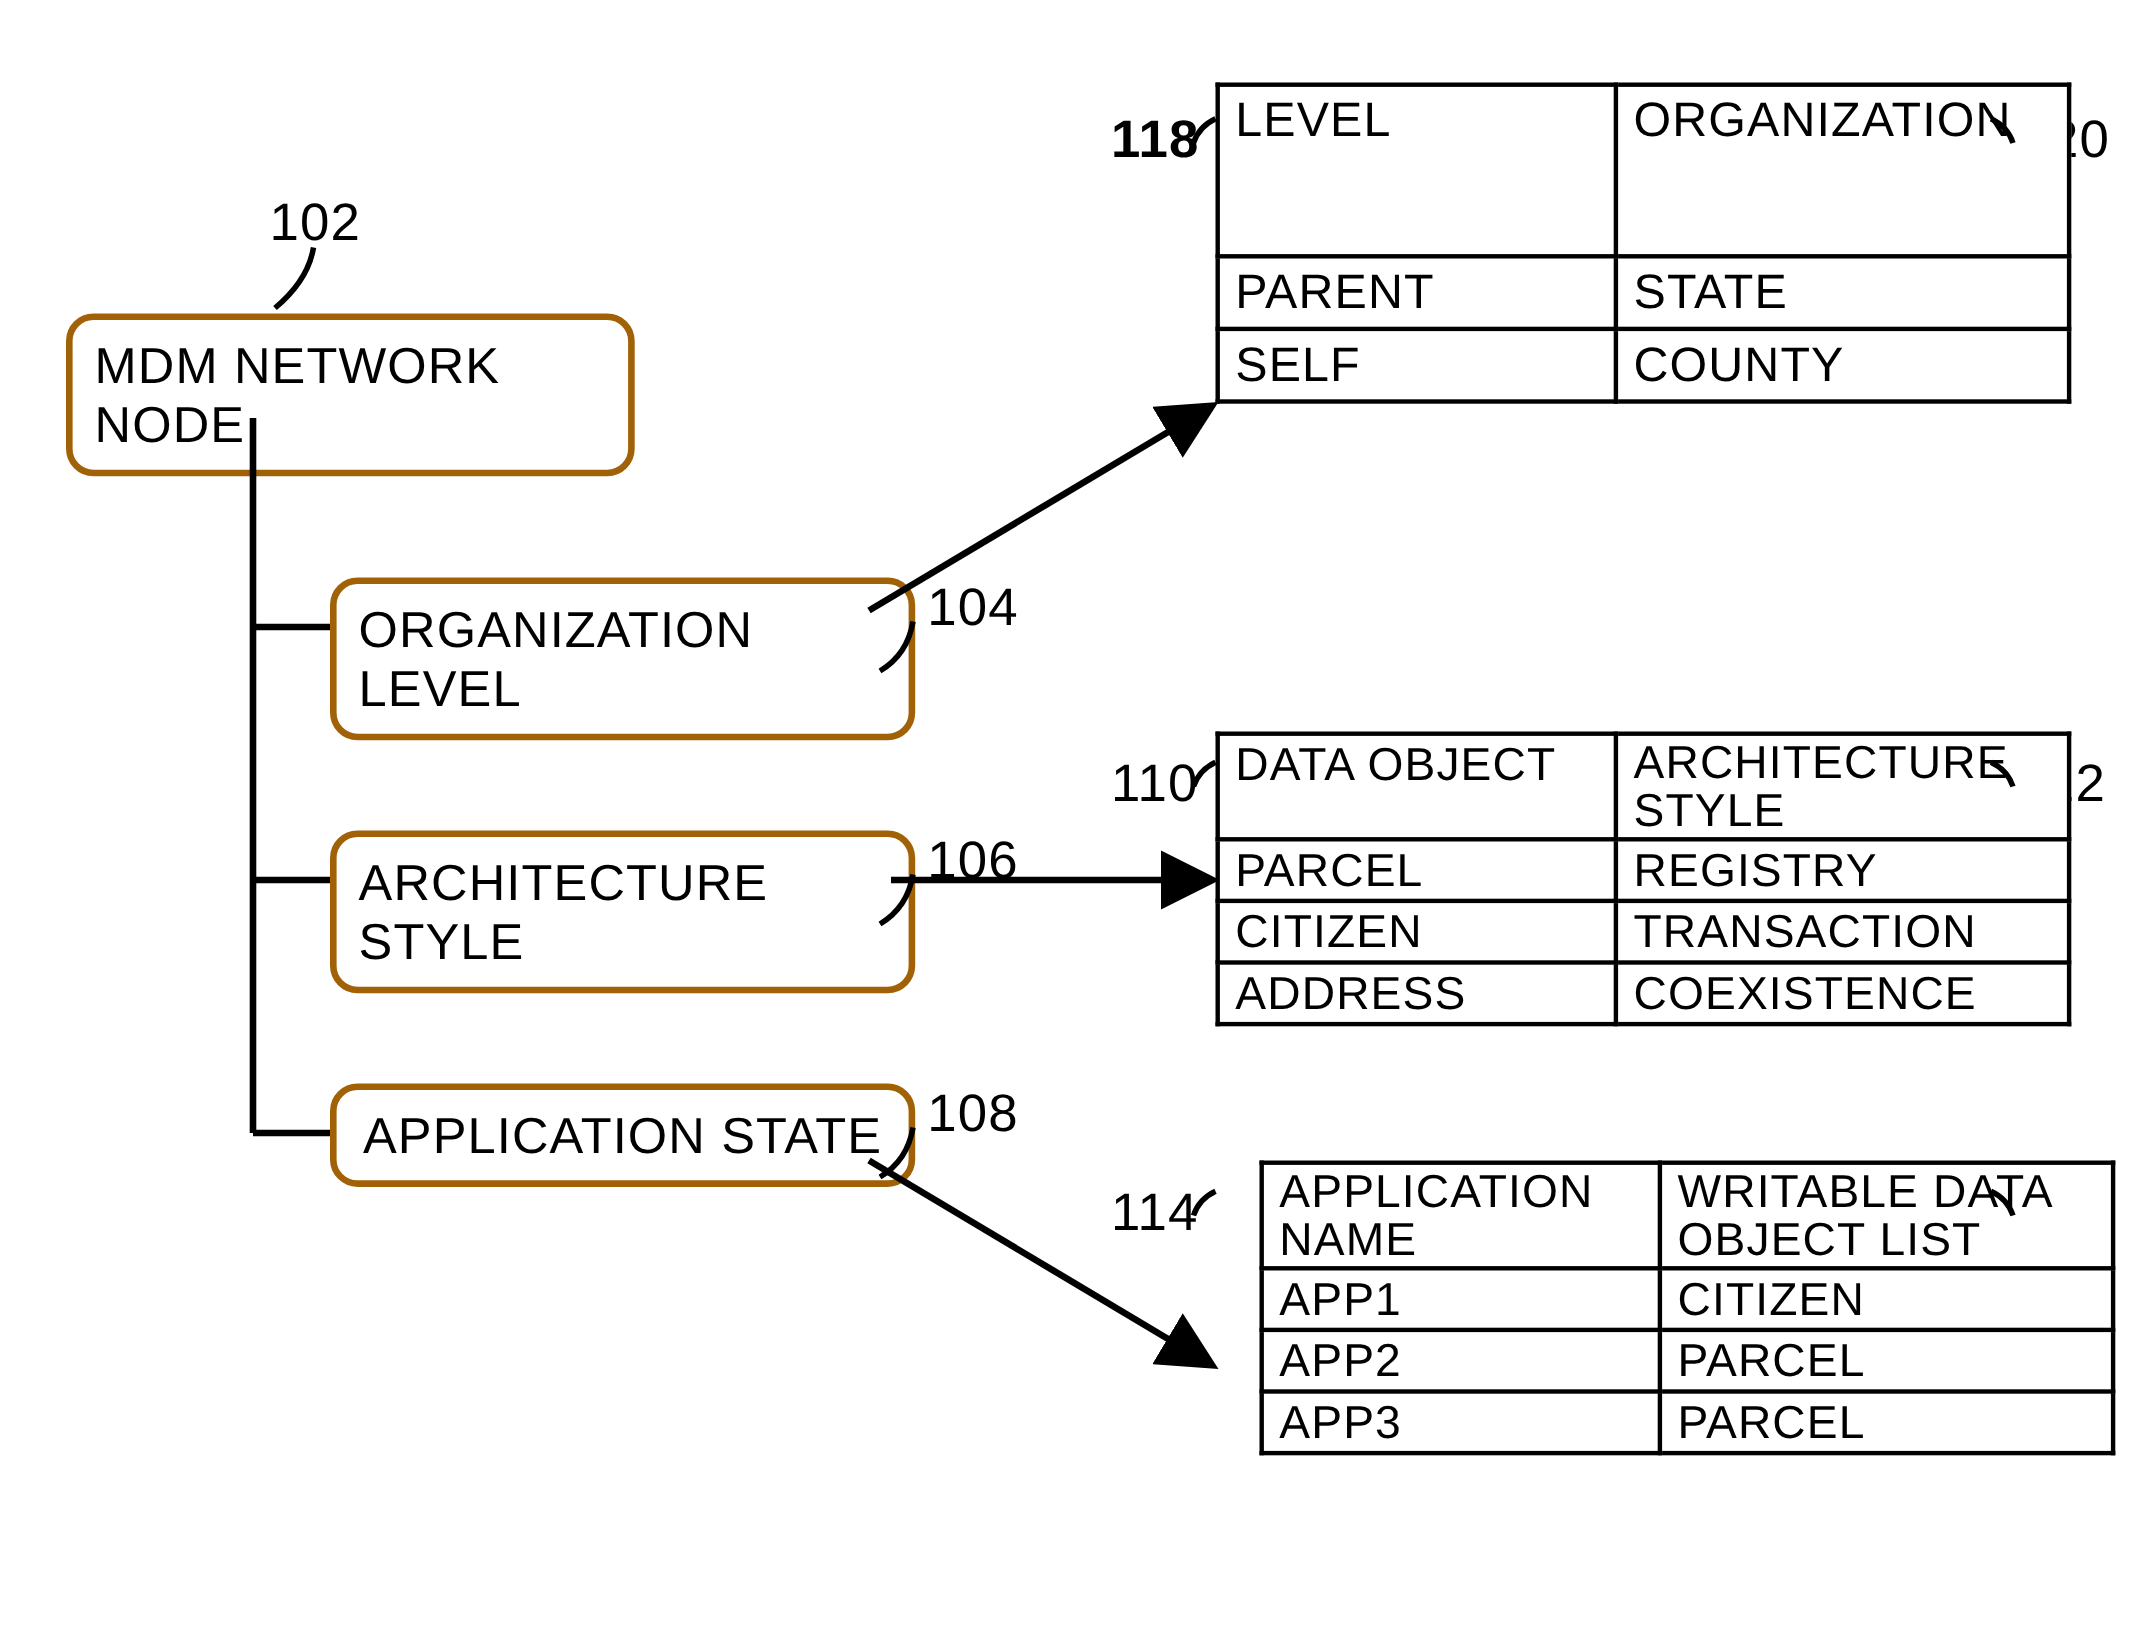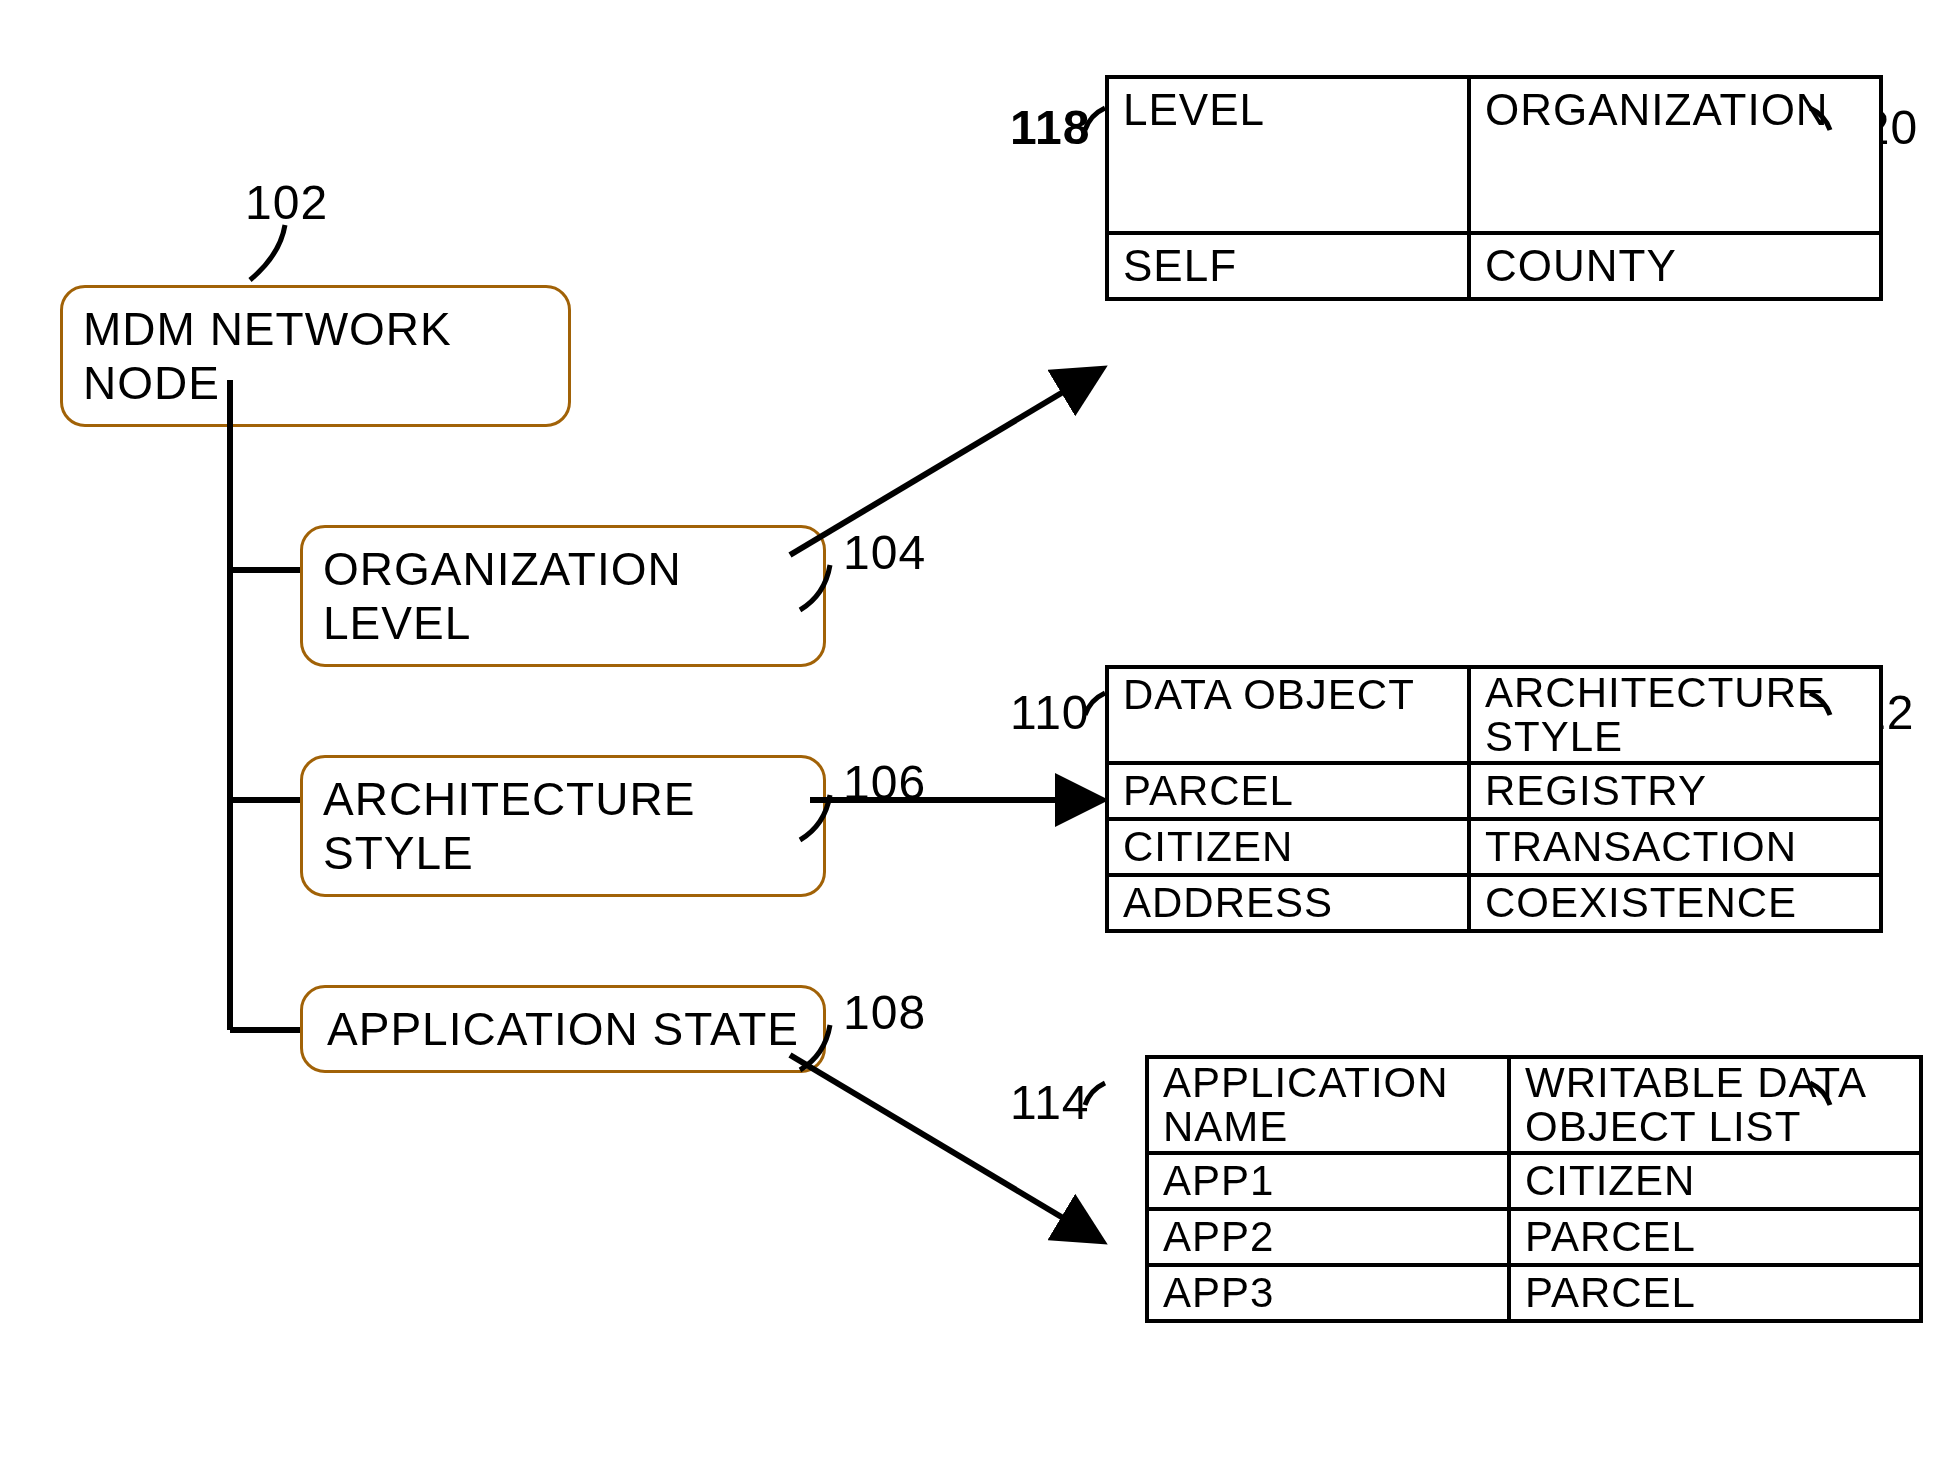--- a/index.html
+++ b/index.html
@@ -6,21 +6,21 @@
     margin: 0;
     padding: 0;
     width: 1955px;
     height: 1484px;
     font-family: Arial, Helvetica, sans-serif;
     background: #fff;
     position: relative;
   }
   .node {
     position: absolute;
-    border: 3px solid #a16207;
+    border: 6px solid #a16207;
     border-radius: 25px;
     background: #fff;
     display: flex;
     align-items: center;
     justify-content: center;
     padding: 14px 20px;
     font-size: 46px;
     letter-spacing: 1px;
   }
   .label {
@@ -77,20 +77,24 @@
 </div>
 <div class="node" style="left:300px; top:985px; width:480px;">
   <span>APPLICATION STATE</span>
 </div>
 
 <table class="tbl" style="left:1105px; top:75px;padding-left:28px;">
   <tbody>
       <tr>
     <td style="width:330px; height:140px;">LEVEL</td>
     <td style="width:380px; height:140px;">ORGANIZATION</td>
+  </tr>
+  <tr>
+    <td>PARENT</td>
+    <td>STATE</td>
   </tr>
   <tr>
     <td>SELF</td>
     <td>COUNTY</td>
   </tr>
 </tbody>
   </table>
 
 <table class="tbl tight" style="left:1105px; top:665px;border-radius:16px;">
   <tbody>

